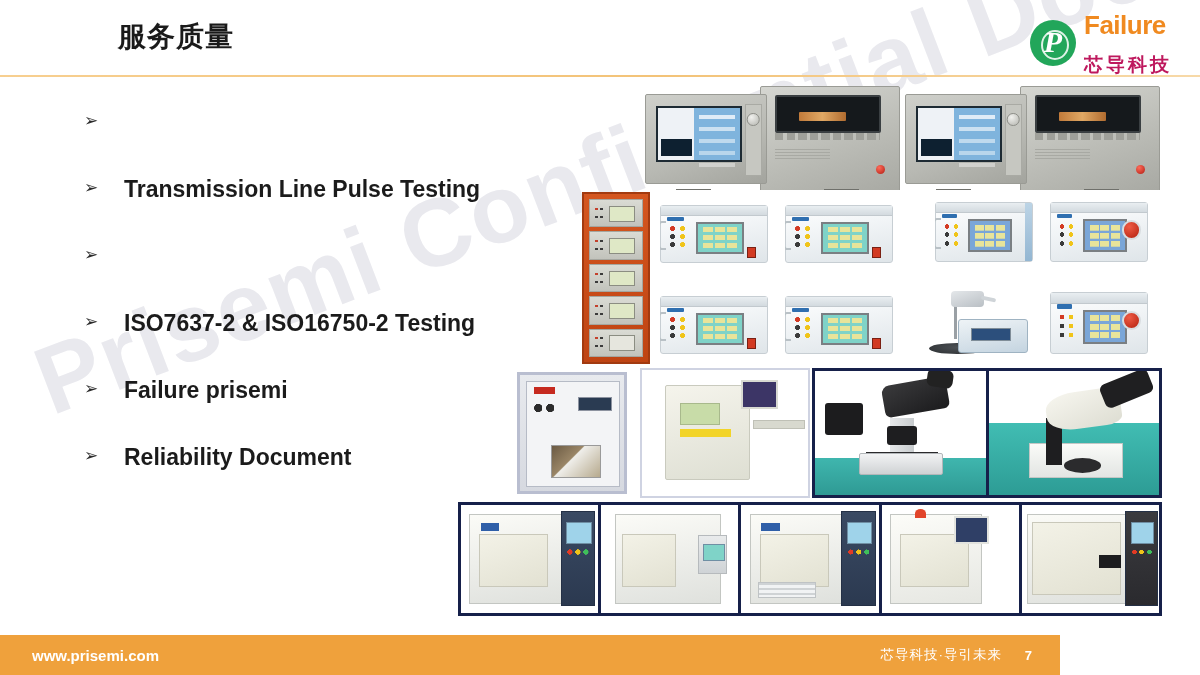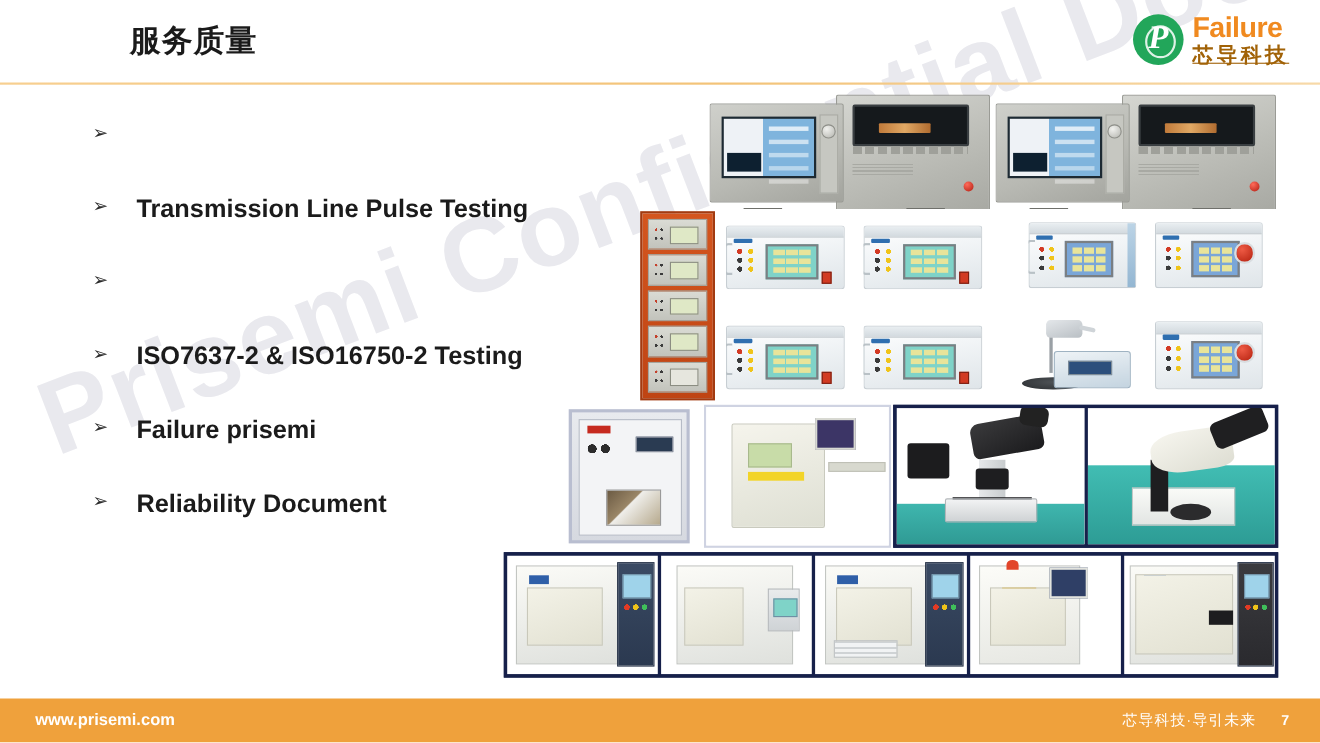--- a/index.html
+++ b/index.html
@@ -87,21 +87,21 @@
     border: 2px solid rgba(255,255,255,.85);
     border-radius: 50%;
   }
   .logo-text { display: flex; flex-direction: column; line-height: 1; }
   .logo-en {
     font-size: 26px; font-weight: 700;
     color: #f08a20; letter-spacing: -.5px;
   }
   .logo-cn {
     font-size: 19px; font-weight: 700;
-    color: #a16207; letter-spacing: 3px; margin-top: 3px; text-decoration: underline;
+    color: #be185d; letter-spacing: 3px; margin-top: 17px;
   }
 
   
   .bullets {
     position: absolute;
     left: 84px; top: 108px;
     width: 520px;
     z-index: 5;
   }
   .bullet {
@@ -591,21 +591,21 @@
     display: flex;
     gap: 2px;
     overflow: hidden;
   }
   .frame-light > .cell { position: relative; flex: 1; background: #fff; overflow: hidden; }
 
   
   .footer {
     position: absolute;
     left: 0; bottom: 0;
-    width: 1200px; height: 40px;
+    width: 1060px; height: 40px;
     background: #efa13c;
     z-index: 8;
   }
   .footer-url {
     position: absolute; left: 32px; top: 50%;
     transform: translateY(-50%);
     color: #ffffff; font-size: 15px; font-weight: 700;
   }
   .footer-slogan {
     position: absolute; right: 58px; top: 50%;

